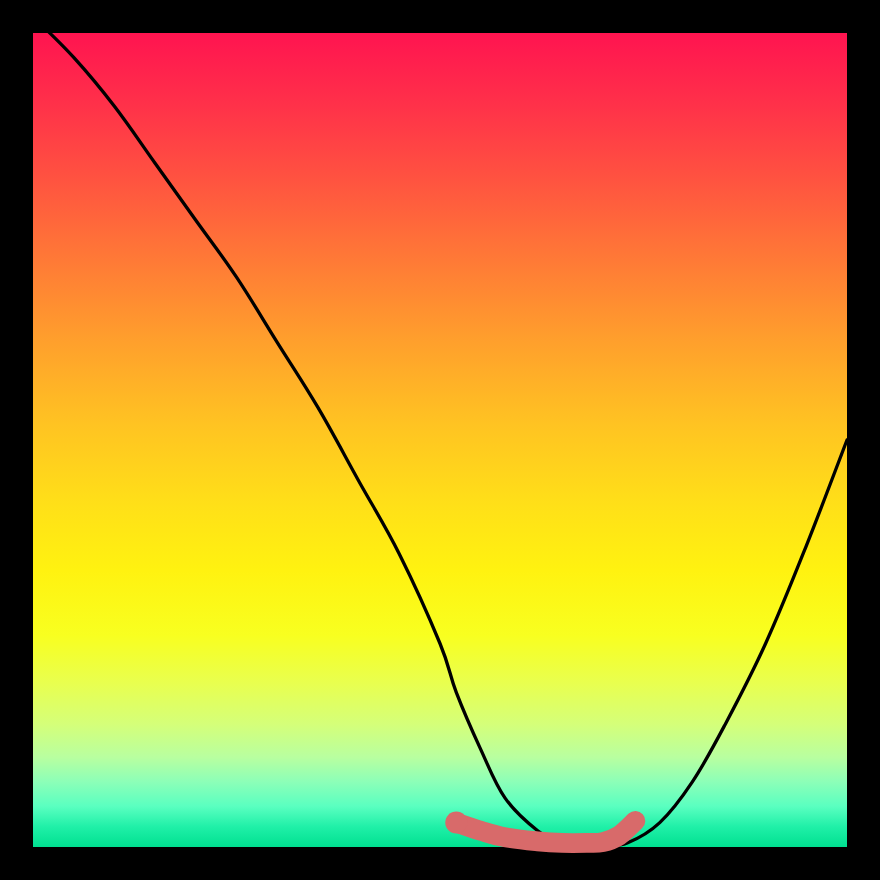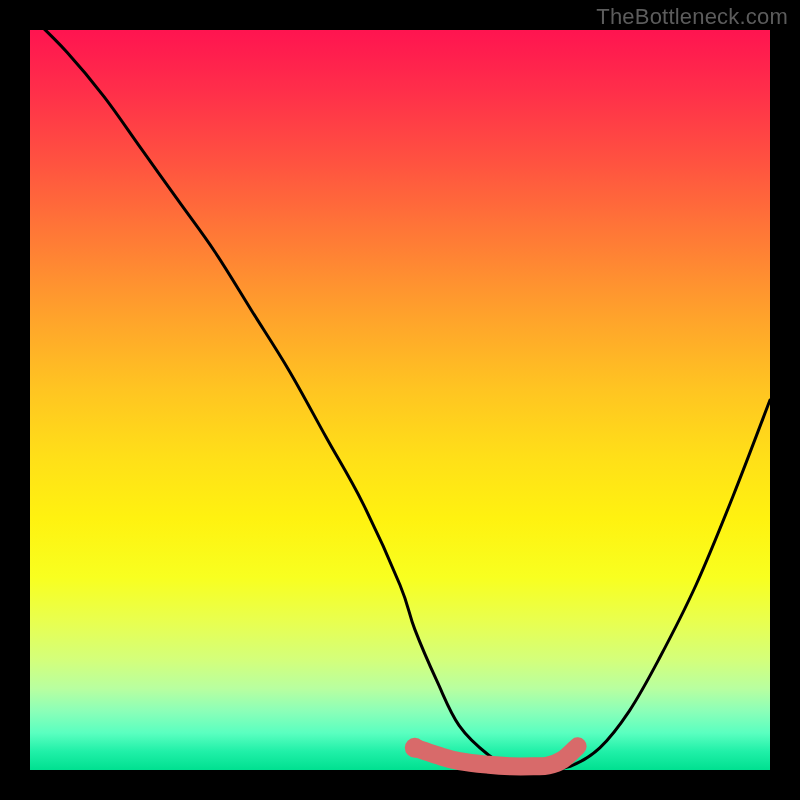--- a/index.html
+++ b/index.html
@@ -67,21 +67,20 @@
     top: 0;
     width: 740px;
     height: 740px;
     overflow: visible;
   }
 </style>
 </head>
 <body>
 
 <div class="frame">
-  <div class="watermark">TheBottleneck.com</div>
 
   <div class="plot-area">
     <div class="gradient-bg"></div>
     <svg class="curve-layer" viewBox="0 0 740 740" preserveAspectRatio="none">
       <path id="main-curve" fill="none" stroke="#000000" stroke-width="3" stroke-linecap="round" stroke-linejoin="round" d="M 0.00 -14.80 C 6.66 -8.14, 23.68 7.55, 37.00 22.20 C 50.32 36.85, 60.68 49.28, 74.00 66.60 C 87.32 83.92, 97.68 99.75, 111.00 118.40 C 124.32 137.05, 134.68 151.55, 148.00 170.20 C 161.32 188.85, 171.68 202.02, 185.00 222.00 C 198.32 241.98, 208.68 259.89, 222.00 281.20 C 235.32 302.51, 245.68 317.76, 259.00 340.40 C 272.32 363.04, 282.68 383.02, 296.00 407.00 C 309.32 430.98, 319.68 446.96, 333.00 473.60 C 346.32 500.24, 360.68 532.36, 370.00 555.00 C 379.32 577.64, 378.14 582.08, 384.80 599.40 C 391.46 616.72, 399.01 633.88, 407.00 651.20 C 414.99 668.52, 419.88 682.28, 429.20 695.60 C 438.52 708.92, 449.48 717.87, 458.80 725.20 C 468.12 732.53, 473.01 733.90, 481.00 736.30 C 488.99 738.70, 496.54 738.12, 503.20 738.52 C 509.86 738.92, 511.34 738.92, 518.00 738.52 C 524.66 738.12, 530.88 740.03, 540.20 736.30 C 549.52 732.57, 559.14 727.79, 569.80 717.80 C 580.46 707.81, 588.74 696.78, 599.40 680.80 C 610.06 664.82, 617.01 651.64, 629.00 629.00 C 640.99 606.36, 652.68 584.30, 666.00 555.00 C 679.32 525.70, 689.68 499.50, 703.00 466.20 C 716.32 432.90, 733.34 387.32, 740.00 370.00"></path>
       <path id="highlight-curve" fill="none" stroke="#d86a6a" stroke-width="18" stroke-linecap="round" stroke-linejoin="round" d="M 384.80 717.80 C 388.80 719.13, 399.01 722.80, 407.00 725.20 C 414.99 727.60, 419.88 729.39, 429.20 731.12 C 438.52 732.85, 449.48 733.89, 458.80 734.82 C 468.12 735.75, 473.01 736.03, 481.00 736.30 C 488.99 736.57, 496.54 736.43, 503.20 736.30 C 509.86 736.17, 512.67 736.76, 518.00 735.56 C 523.33 734.36, 527.47 733.10, 532.80 729.64 C 538.13 726.18, 544.94 718.72, 547.60 716.32"></path>
       <circle id="highlight-dot" r="10" fill="#d86a6a" cx="384.80" cy="717.80"></circle>
     </svg>
   </div>
 </div>

